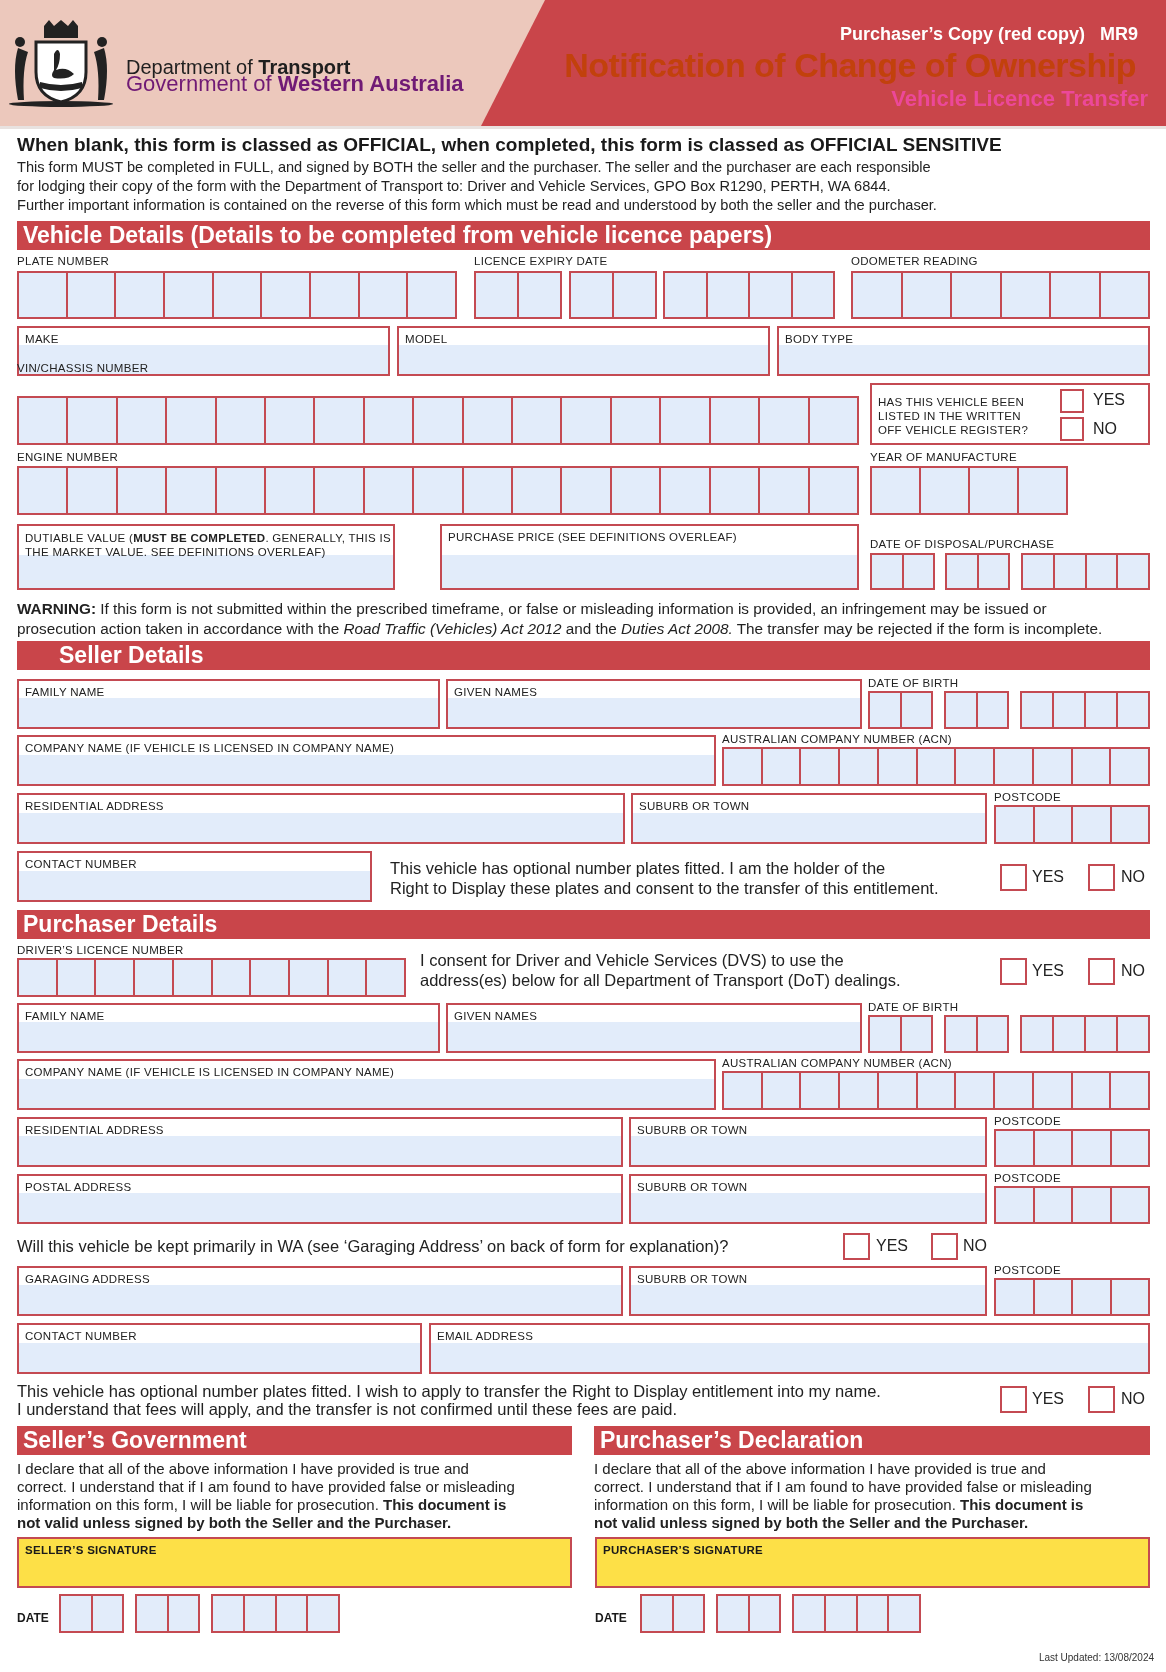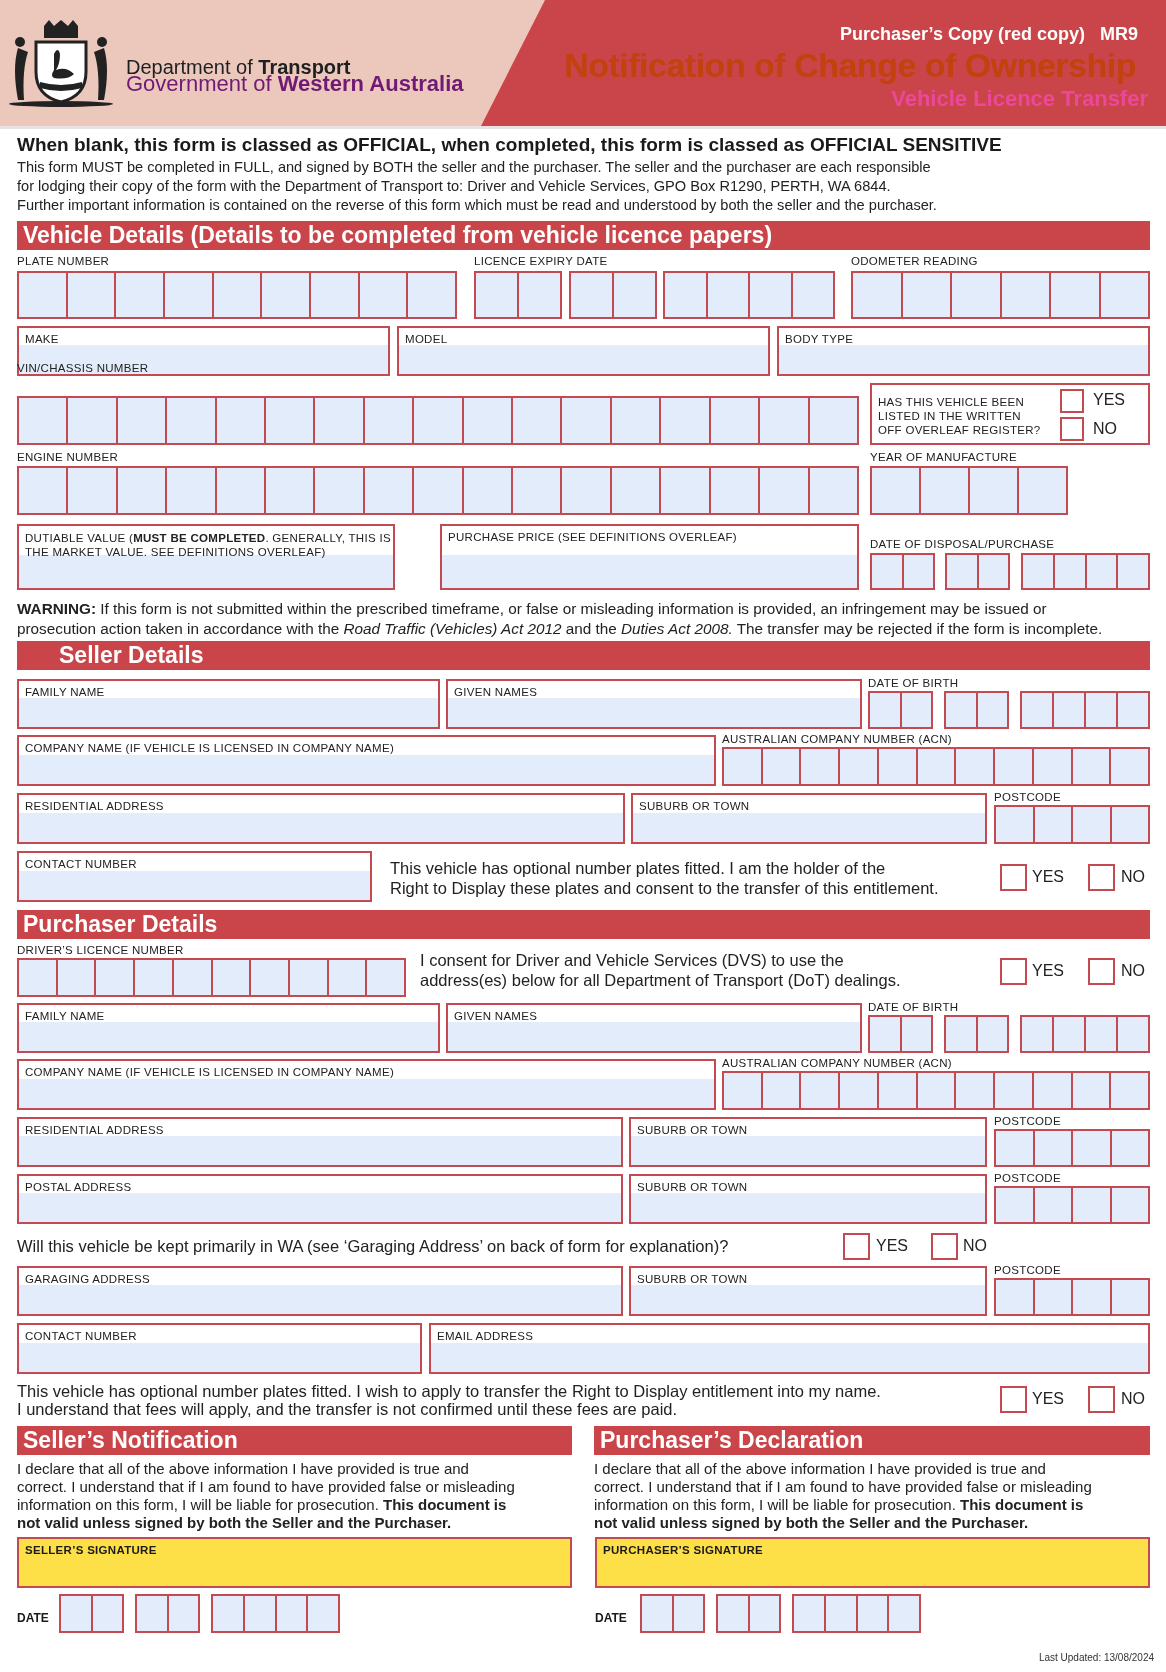--- a/index.html
+++ b/index.html
@@ -134,21 +134,21 @@
     <div class="c"></div>
     <div class="c"></div>
     <div class="c"></div>
     <div class="c"></div>
 </div>
 
 <div class="abs woff" style="left:870px;top:383px;width:280px;height:62px;">
   <div class="abs flabel" style="left:6px;top:10px;line-height:14px;">
     <div>HAS THIS VEHICLE BEEN</div>
     <div>LISTED IN THE WRITTEN</div>
-    <div>OFF OVERLEAF REGISTER?</div>
+    <div>OFF VEHICLE REGISTER?</div>
   </div>
   <div class="abs chk" style="left:188px;top:4px;"></div>
   <div class="abs chk-lbl" style="left:221px;top:6px;">YES</div>
   <div class="abs chk" style="left:188px;top:32px;"></div>
   <div class="abs chk-lbl" style="left:221px;top:35px;">NO</div>
 </div>
 
 <div class="abs flabel" style="left:17px;top:451px;">ENGINE NUMBER</div>
 <div class="abs cells" style="left:17px;top:466px;width:842px;height:49px;">
   <div class="c"></div>
@@ -398,21 +398,21 @@
 
 <div class="abs para" style="left:17px;top:1382px;line-height:18px;">
   <div>This vehicle has optional number plates fitted. I wish to apply to transfer the Right to Display entitlement into my name.</div>
   <div>I understand that fees will apply, and the transfer is not confirmed until these fees are paid.</div>
 </div>
 <div class="abs chk" style="left:1000px;top:1386px;width:27px;height:27px;"></div>
 <div class="abs chk-lbl" style="left:1032px;top:1390px;">YES</div>
 <div class="abs chk" style="left:1088px;top:1386px;width:27px;height:27px;"></div>
 <div class="abs chk-lbl" style="left:1121px;top:1390px;">NO</div>
 
-<div class="abs bar" style="left:17px;top:1426px;width:555px;">Seller’s Notification</div>
+<div class="abs bar" style="left:17px;top:1426px;width:555px;">Seller’s Government</div>
 <div class="abs bar" style="left:594px;top:1426px;width:556px;">Purchaser’s Declaration</div>
 
 <div class="abs" style="left:17px;top:1460px;font-size:15px;line-height:18px;width:560px;color:#222;">
   <div>I declare that all of the above information I have provided is true and</div>
   <div>correct. I understand that if I am found to have provided false or misleading</div>
   <div><span>information on this form, I will be liable for prosecution. </span><b>This document is</b></div>
   <div><b>not valid unless signed by both the Seller and the Purchaser.</b></div>
 </div>
 <div class="abs" style="left:594px;top:1460px;font-size:15px;line-height:18px;width:560px;color:#222;">
   <div>I declare that all of the above information I have provided is true and</div>

